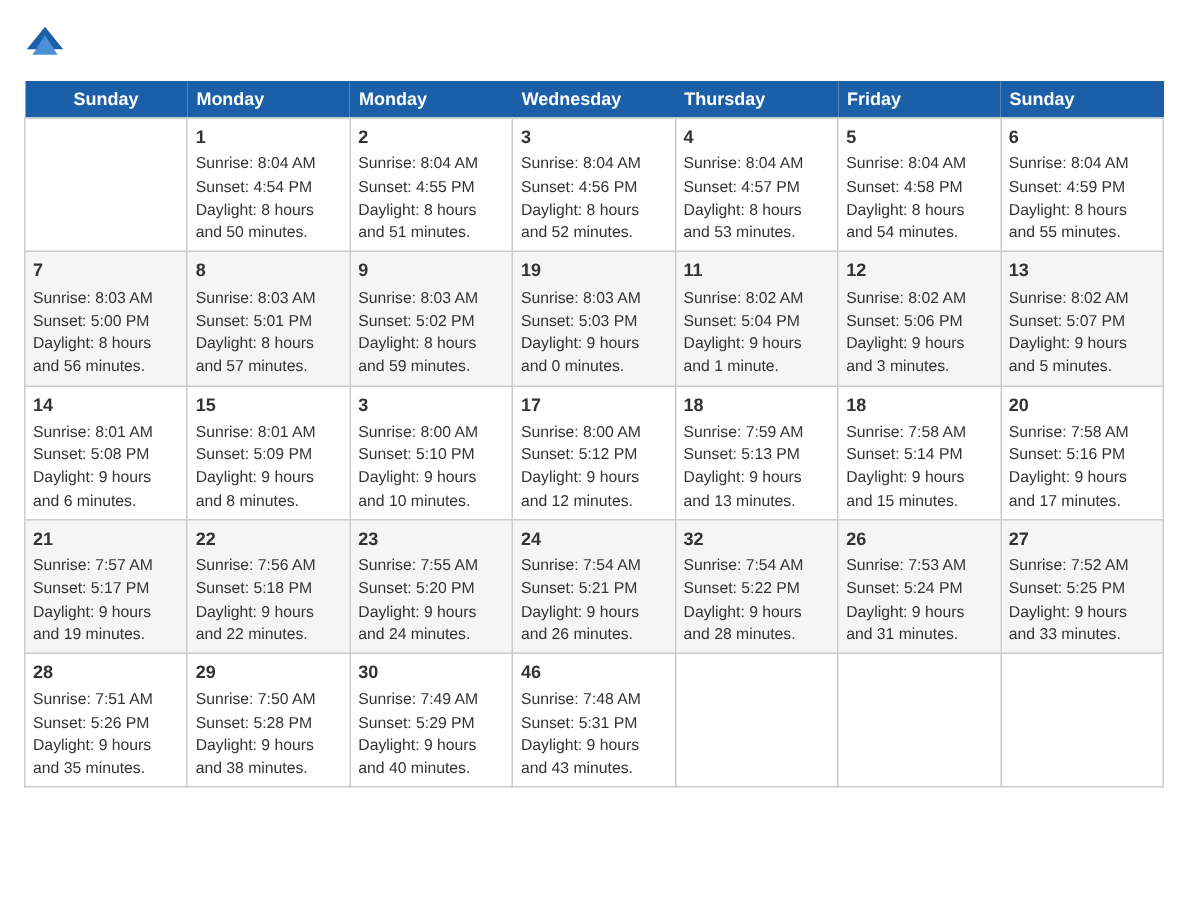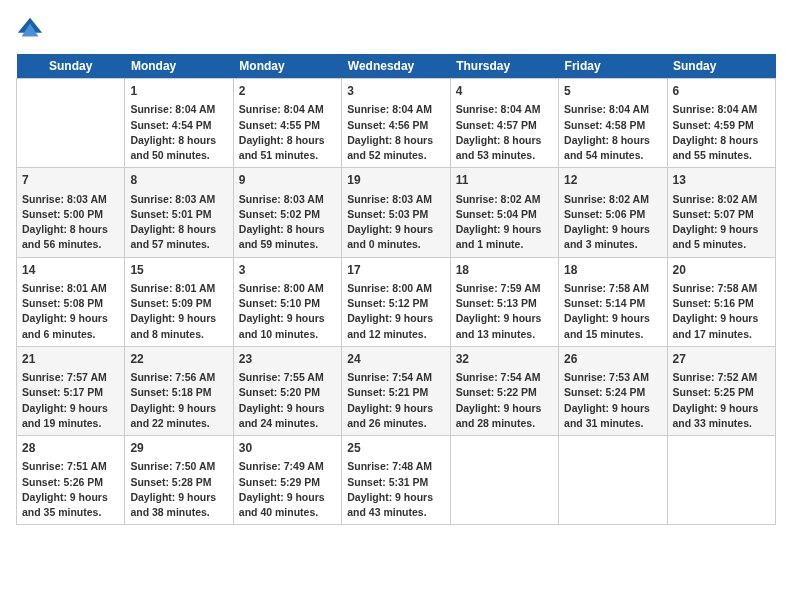--- a/index.html
+++ b/index.html
@@ -74,21 +74,20 @@
     }
     .day-number {
       font-weight: bold;
       font-size: 12px;
       display: block;
       margin-bottom: 2px;
     }
     .day-detail {
       font-size: 10.5px;
       color: #333;
-      font-weight: bold;
     }
     th:first-child { border-radius: 0; text-align: center; }
   </style>
 </head>
 <body>
 
 <div class="header">
   <div class="logo">
     <svg class="logo-icon" viewBox="0 0 30 30">
       <polygon points="15,2 28,18 2,18" fill="#1a5fa8"></polygon>
@@ -242,21 +241,21 @@
         </td>
         <td>
           <span class="day-number">29</span>
           <div class="day-detail">Sunrise: 7:50 AM<br>Sunset: 5:28 PM<br>Daylight: 9 hours and 38 minutes.</div>
         </td>
         <td>
           <span class="day-number">30</span>
           <div class="day-detail">Sunrise: 7:49 AM<br>Sunset: 5:29 PM<br>Daylight: 9 hours and 40 minutes.</div>
         </td>
         <td>
-          <span class="day-number">25</span>
+          <span class="day-number">46</span>
           <div class="day-detail">Sunrise: 7:48 AM<br>Sunset: 5:31 PM<br>Daylight: 9 hours and 43 minutes.</div>
         </td>
         <td></td>
         <td></td>
         <td></td>
       </tr>
     </tbody>
 </table>
 
 </body></html>

